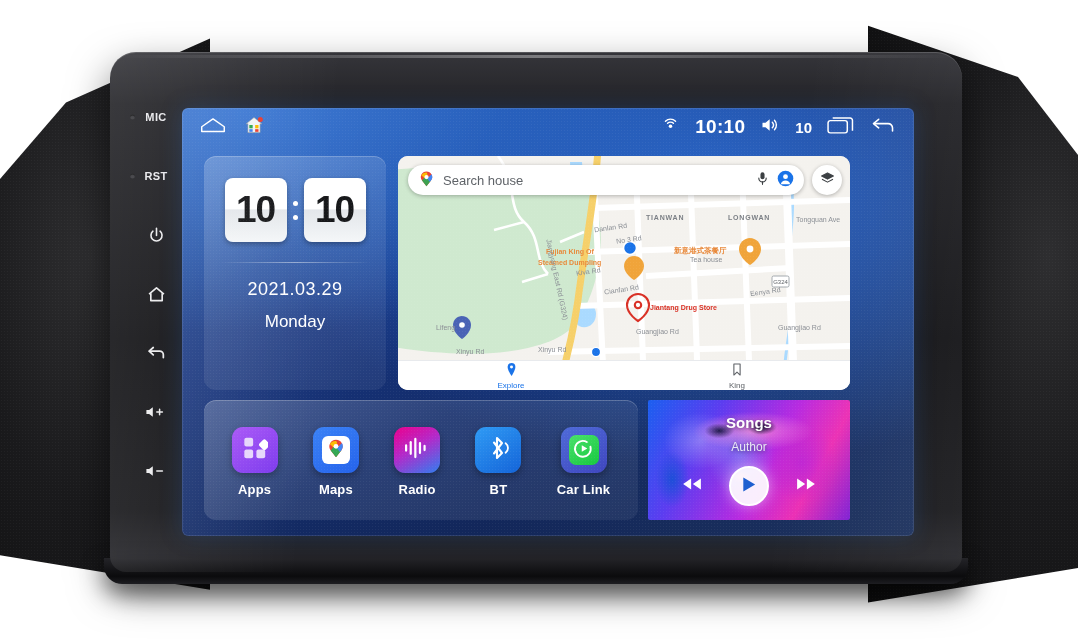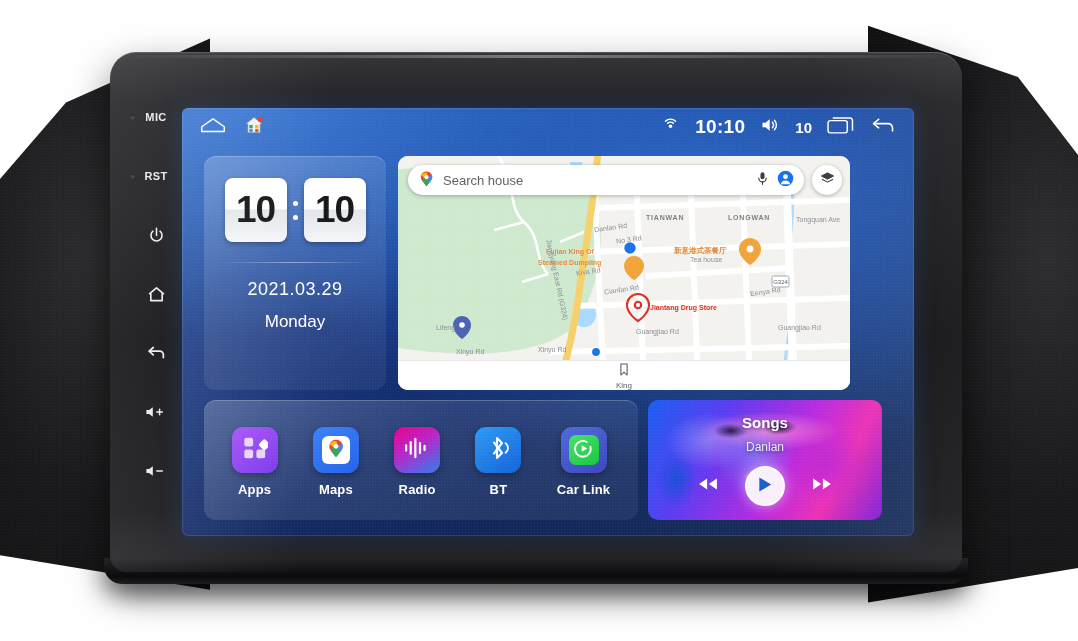--- a/index.html
+++ b/index.html
@@ -153,21 +153,21 @@
   .t-radio{ background:linear-gradient(150deg,#ec008c 0%, #b429c9 45%, #2f7ef0 100%); }
   .t-bt   { background:linear-gradient(145deg,#2f9bf5 0%, #1464d8 100%); }
   .t-car  { background:linear-gradient(145deg,#4f6bd8 0%, #3f46bf 100%); }
   .chip-green { width:30px; height:30px; border-radius:7px;
     background:linear-gradient(145deg,#49e06b 0%, #17c93f 100%);
     display:flex; align-items:center; justify-content:center; }
   .chip-white { width:28px; height:28px; border-radius:6px; background:#fff;
     display:flex; align-items:center; justify-content:center; }
 
   
-  .musicw { left:466px; top:292px; width:234px; height:120px; border-radius:10px;
+  .musicw { left:466px; top:292px; width:202px; height:120px; border-radius:2px;
     overflow:hidden; }
   .mus-art { position:absolute; inset:0;
     background:
       radial-gradient(closest-side at 26% 34%, rgba(255,255,255,.30), rgba(255,255,255,0) 70%),
       radial-gradient(closest-side at 52% 26%, #f27bd8 0%, rgba(242,123,216,0) 62%),
       radial-gradient(closest-side at 76% 52%, #c026d3 0%, rgba(192,38,211,0) 70%),
       radial-gradient(closest-side at 12% 66%, #1d4ed8 0%, rgba(29,78,216,0) 70%),
       linear-gradient(118deg,#1b5ff0 0%, #5b3df0 28%, #b82ae0 58%, #ec2fb4 78%, #7d1fd4 100%);
   }
   .mus-face { position:absolute; left:18%; top:2%; width:58%; height:100%;
@@ -423,20 +423,29 @@
         <div class="map-layers">
           <span>
             <svg width="15" height="15" viewBox="0 0 24 24" fill="none" stroke="#3c4043" stroke-width="1.7" stroke-linejoin="round">
               <path d="M12 3 2.6 8 12 13l9.4-5z" fill="#3c4043"></path>
               <path d="M3.2 13.2 12 17.8l8.8-4.6"></path>
             </svg>
           </span>
         </div>
 
         <div class="map-bottom">
+          <div class="mb-item act">
+            <span>
+              <svg width="11" height="13" viewBox="0 0 16 20">
+                <path d="M8 0a6 6 0 0 0-6 6c0 5 6 14 6 14s6-9 6-14a6 6 0 0 0-6-6z" fill="#1a73e8"></path>
+                <circle cx="8" cy="6" r="2.3" fill="#fff"></circle>
+              </svg>
+            </span>
+            <span class="mb-lbl">Explore</span>
+          </div>
           <div class="mb-item">
             <span>
               <svg width="10" height="13" viewBox="0 0 14 20" fill="none" stroke="#5f6368" stroke-width="1.7" stroke-linejoin="round">
                 <path d="M2.2 1.5h9.6v17l-4.8-4.6-4.8 4.6z"></path>
               </svg>
             </span>
             <span class="mb-lbl">King</span>
           </div>
         </div>
       </div>
@@ -520,21 +529,21 @@
 
         </div>
       </div>
 
       <div class="panel musicw">
         <div class="mus-art">
           <div class="mus-face"></div>
         </div>
         <div class="mus-txt">
           <div class="mus-title">Songs</div>
-          <div class="mus-author">Danlan</div>
+          <div class="mus-author">Author</div>
         </div>
         <div class="mus-ctrls">
           <span>
             <svg width="22" height="16" viewBox="0 0 26 18" fill="#ffffff">
               <path d="M12 2.5v13L2.5 9z"></path>
                 <path d="M23.5 2.5v13L14 9z"></path>
             </svg>
           </span>
           <span class="play-btn">
             <span>

